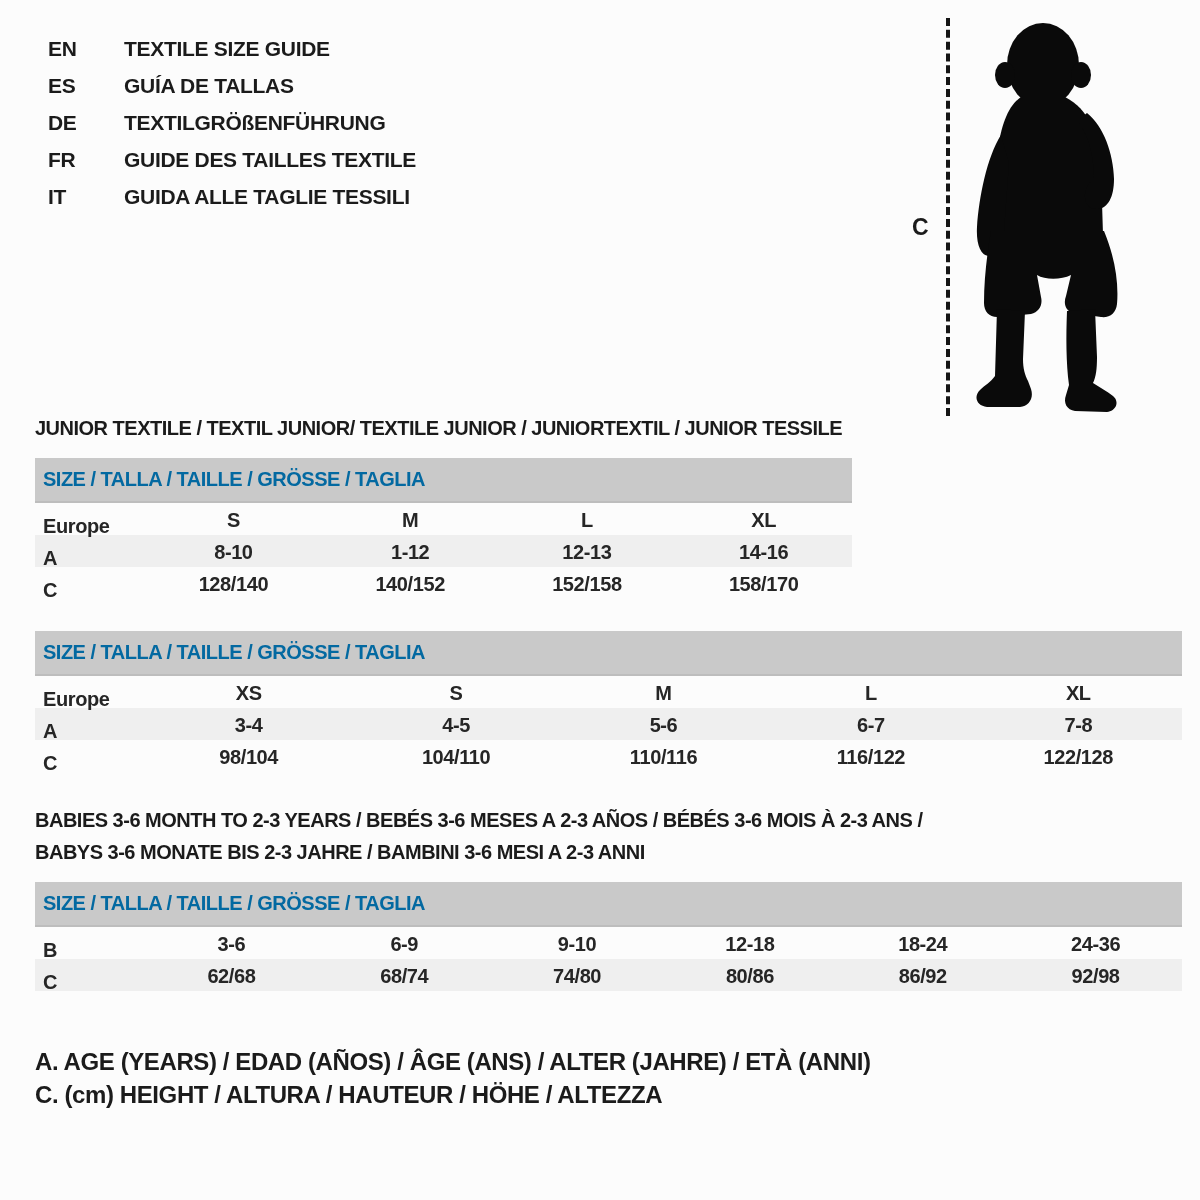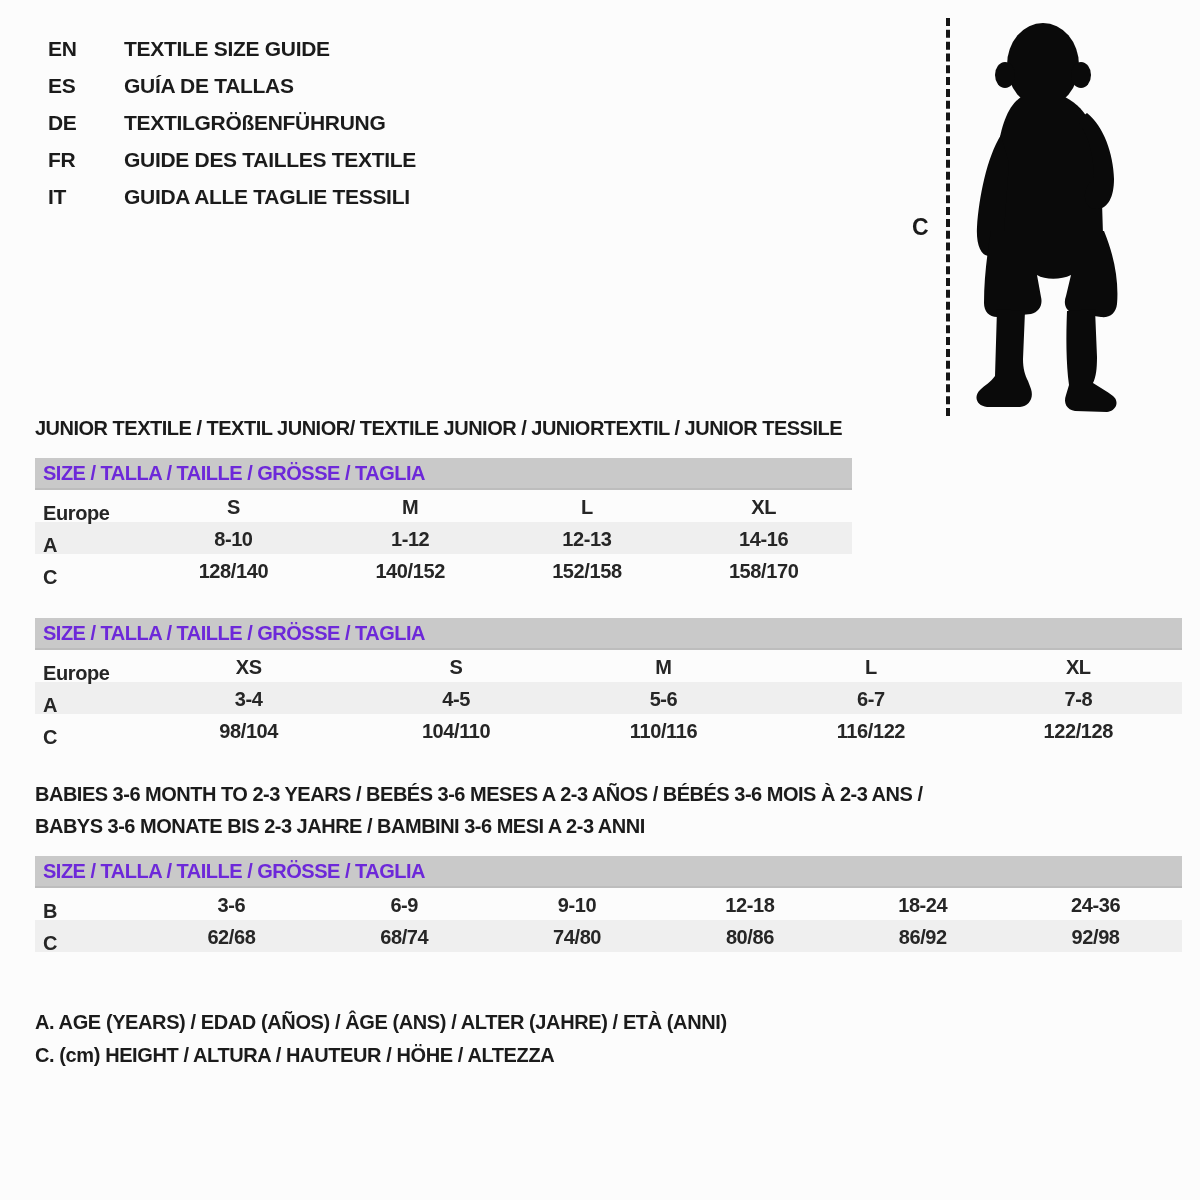--- a/index.html
+++ b/index.html
@@ -28,41 +28,41 @@
                 width: 175px; height: 402px; }
 
   
   .content { position: absolute; left: 35px; top: 412px; width: 1147px; }
   section { margin-bottom: 32px; }
   .sec-title { margin-bottom: 14px; }
   .title-line { line-height: 32px; font-size: 20px; font-weight: bold;
                 letter-spacing: -0.5px; white-space: nowrap; }
   .title-line .sub { font-size: 0.62em; vertical-align: sub; }
 
-  .size-band { background: var(--band-bg, #c9c9c9); height: 32px;
+  .size-band { background: var(--band-bg, #c9c9c9); height: 45px;
                display: flex; align-items: center; padding-left: 8px;
                box-sizing: border-box; font-size: 20px; font-weight: bold;
-               color: #6d28d9; letter-spacing: -0.5px;
+               color: #0369a1; letter-spacing: -0.5px;
                border-bottom: 2px solid #bdbdbd; }
   .trow { display: grid; height: 32px; align-items: center;
           font-size: 20px; font-weight: bold; letter-spacing: -0.4px; color: #262626; }
   .trow.shaded { background: var(--shaded-bg, #efefef); }
   .tcell { white-space: nowrap; }
   .tcell.label { padding-left: 8px; text-align: left; margin-top: 12px; }
   .tcell.val { text-align: center; }
 
   
   [data-section="junior"] .size-band,
   [data-section="junior"] .trow { width: 817px; }
   [data-section="children"] .size-band, [data-section="children"] .trow,
   [data-section="babies"]   .size-band, [data-section="babies"]   .trow { width: 1147px; }
 
   
   .legend { margin-top: 54px; }
-  .legend-line { line-height: 33px; font-size: 20px; font-weight: bold;
+  .legend-line { line-height: 33px; font-size: 24px; font-weight: bold;
                  letter-spacing: -0.4px; white-space: nowrap; }
 </style>
 </head>
 <body style="--band-bg: #c9c9c9; --shaded-bg: #efefef; --ink: #1b1b1b;">
 
 <div class="page">
 
   <div class="lang-list" id="langList">
       <div class="lang-row">
         <span class="lang-code">EN</span>

